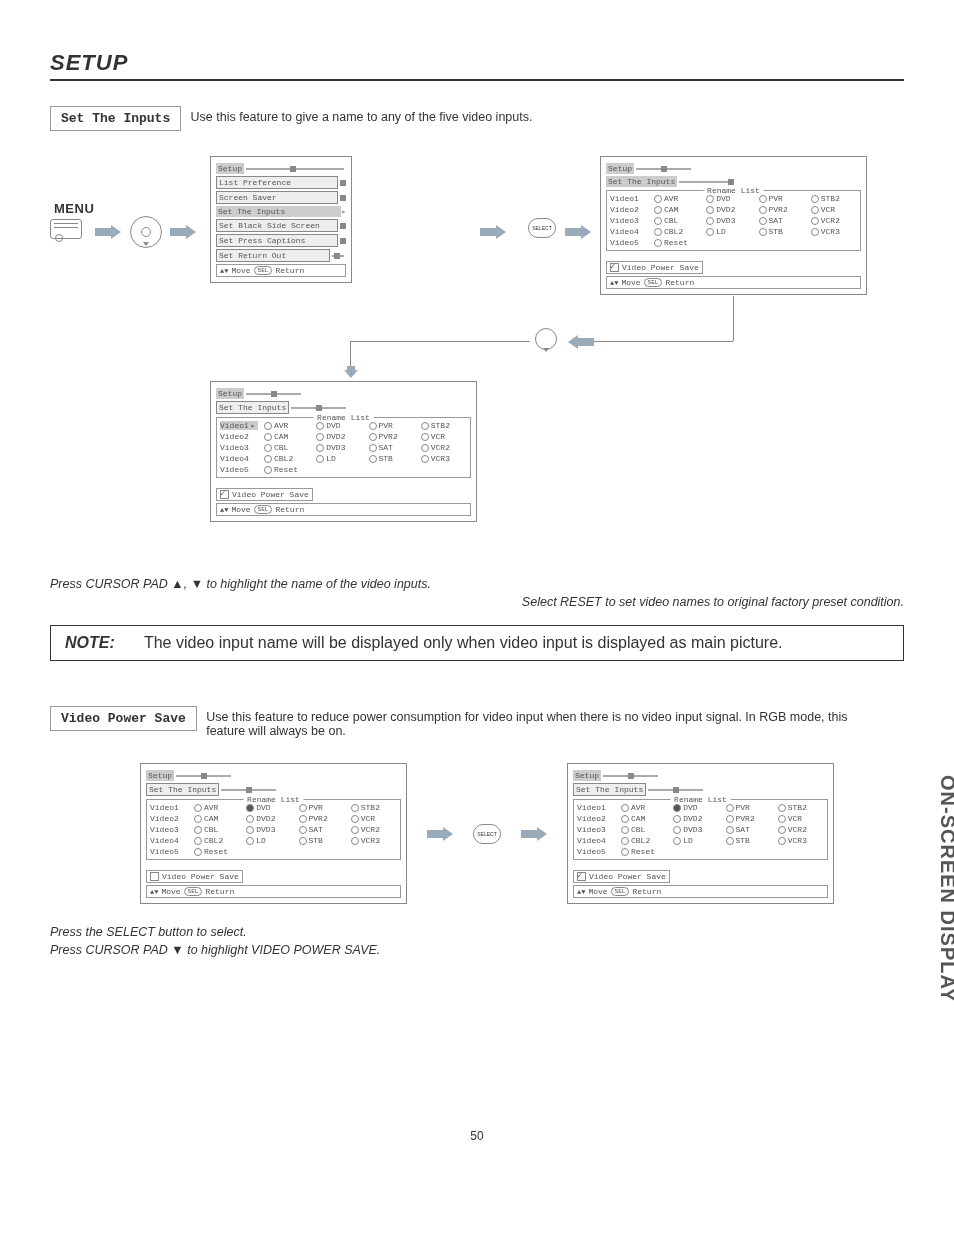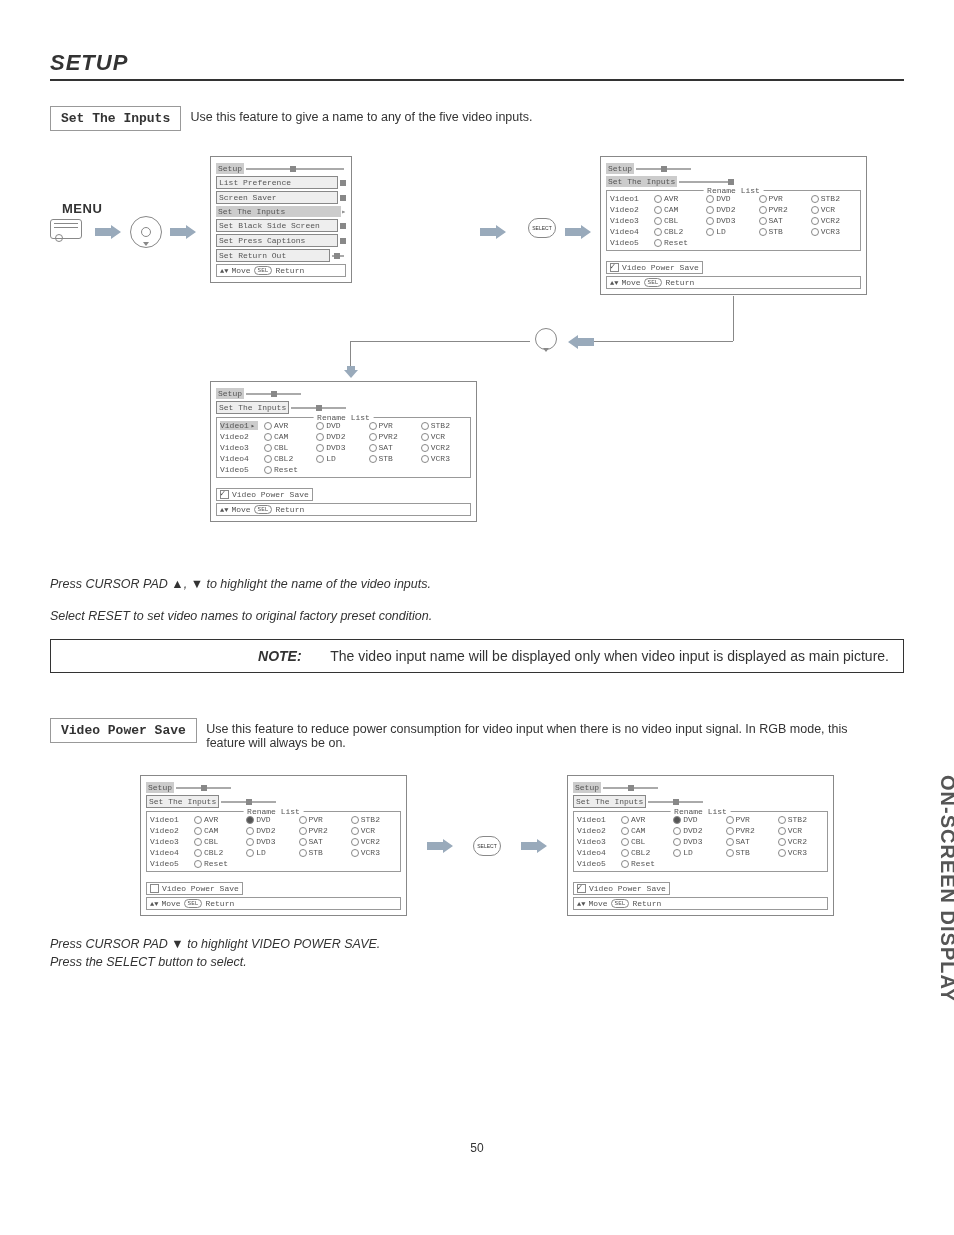--- a/index.html
+++ b/index.html
@@ -109,22 +109,21 @@
   .instructions {
     font-size: 12.5px;
     line-height: 1.4;
     margin-top: 20px;
     font-style: italic;
   }
   .note-box {
     border: 1px solid #333;
     padding: 8px 14px;
     margin-top: 14px;
-    font-size: 14px;
-    text-align: right;
+    font-size: 16px;
   }
   .note-label {
     font-style: italic;
     font-weight: bold;
     margin-right: 25px;
   }
   .vps-flow {
     display: flex;
     align-items: center;
     gap: 20px;
@@ -172,21 +171,21 @@
 
 <div class="page-title">SETUP</div>
 
 <div>
   <span class="section-label">Set The Inputs</span>
   <span class="section-desc">Use this feature to give a name to any of the five video inputs.</span>
 </div>
 
 <div class="flow-area">
 
-  <div class="menu-label" style="left:12px; top:45px;">MENU</div>
+  <div class="menu-label" style="left:4px; top:45px;">MENU</div>
   <div style="position:absolute; left:0; top:63px;">
     <span class="remote-ctrl">
       <span style="width:30px;height:18px;border:1.5px solid #888;border-radius:3px;position:relative;display:inline-block;">
         <span style="position:absolute;left:3px;right:3px;top:3px;height:1px;background:#888;"></span>
         <span style="position:absolute;left:3px;right:3px;top:7px;height:1px;background:#888;"></span>
         <span style="position:absolute;left:4px;bottom:-4px;width:6px;height:6px;border:1px solid #888;border-radius:50%;"></span>
       </span>
     </span>
   </div>
   <svg style="position:absolute;left:45px;top:69px;" width="26" height="14">
@@ -372,21 +371,21 @@
           <span>Move</span>
         <span style="border:1px solid #888;border-radius:6px;padding:0 3px;font-size:6px;">SEL</span>
           <span>Return</span>
       </div>
     </div>
   </div>
 </div>
 
 <div class="instructions">
   <div>Press CURSOR PAD ▲, ▼ to highlight the name of the video inputs.</div>
-  <div style="margin-top:14px;">Select RESET to set video names to original factory preset condition.</div>
+  <div style="text-align:right;">Select RESET to set video names to original factory preset condition.</div>
 </div>
 
 <div class="note-box">
   <span class="note-label">NOTE:</span>
   <span>The video input name will be displayed only when video input is displayed as main picture.</span>
 </div>
 
 <div style="margin-top:45px;">
   <span class="section-label">Video Power Save</span>
   <span class="section-desc">Use this feature to reduce power consumption for video input when there is no video input signal.  In RGB mode, this feature will always be on.</span>
@@ -505,19 +504,19 @@
         <span style="font-size:7px">▲▼</span>
           <span>Move</span>
         <span style="border:1px solid #888;border-radius:6px;padding:0 3px;font-size:6px;">SEL</span>
           <span>Return</span>
       </div>
     </div>
   </div>
 </div>
 
 <div class="instructions">
+  <div>Press the SELECT button to select.</div>
   <div>Press CURSOR PAD ▼ to highlight VIDEO POWER SAVE.</div>
-  <div>Press the SELECT button to select.</div>
 </div>
 
 <div class="side-tab">ON-SCREEN DISPLAY</div>
 
 <div class="pagenum">50</div>
 
 </body></html>

